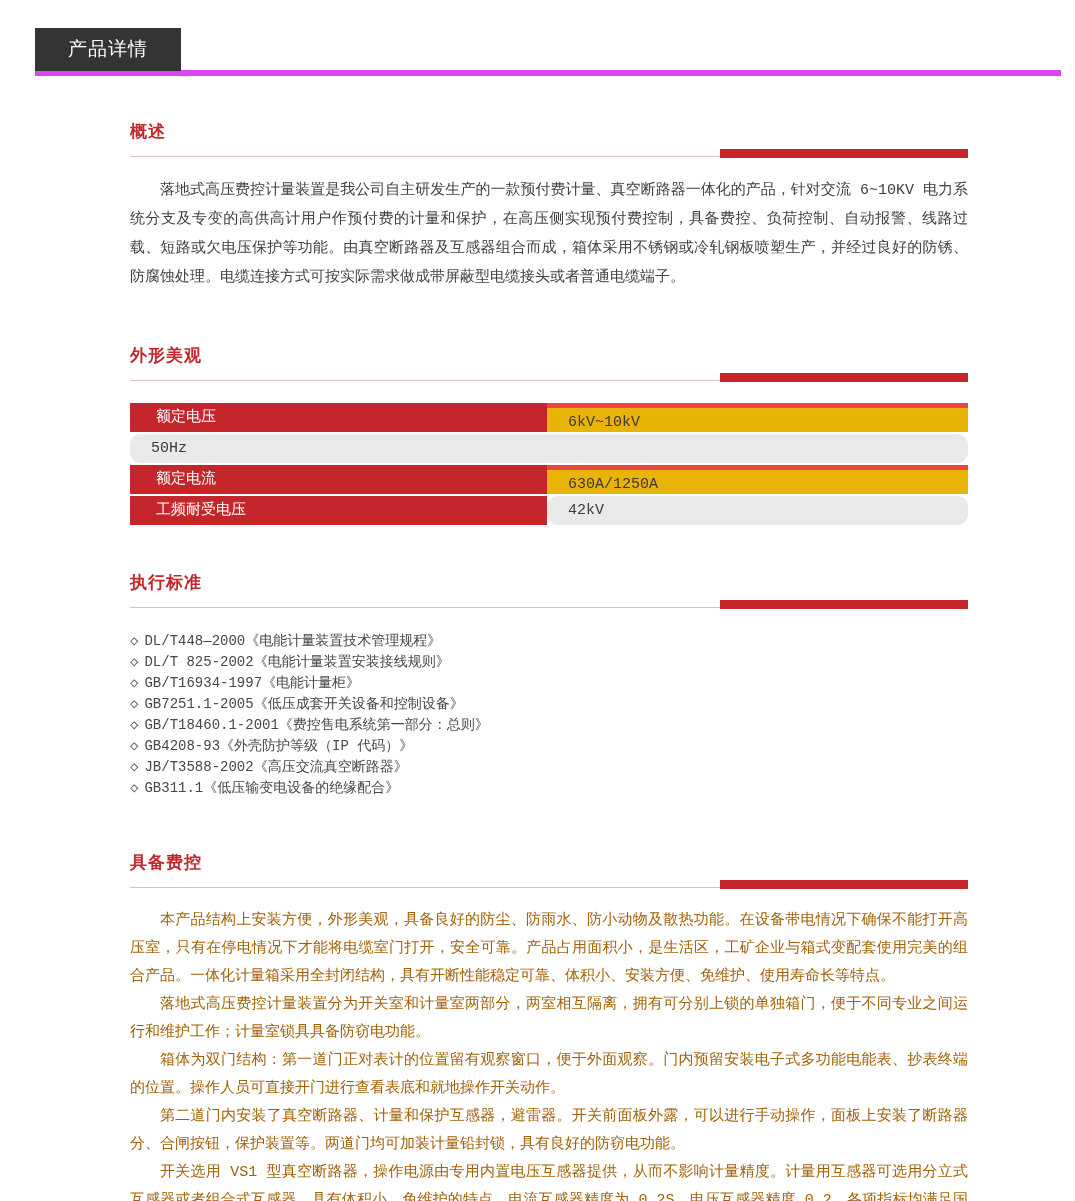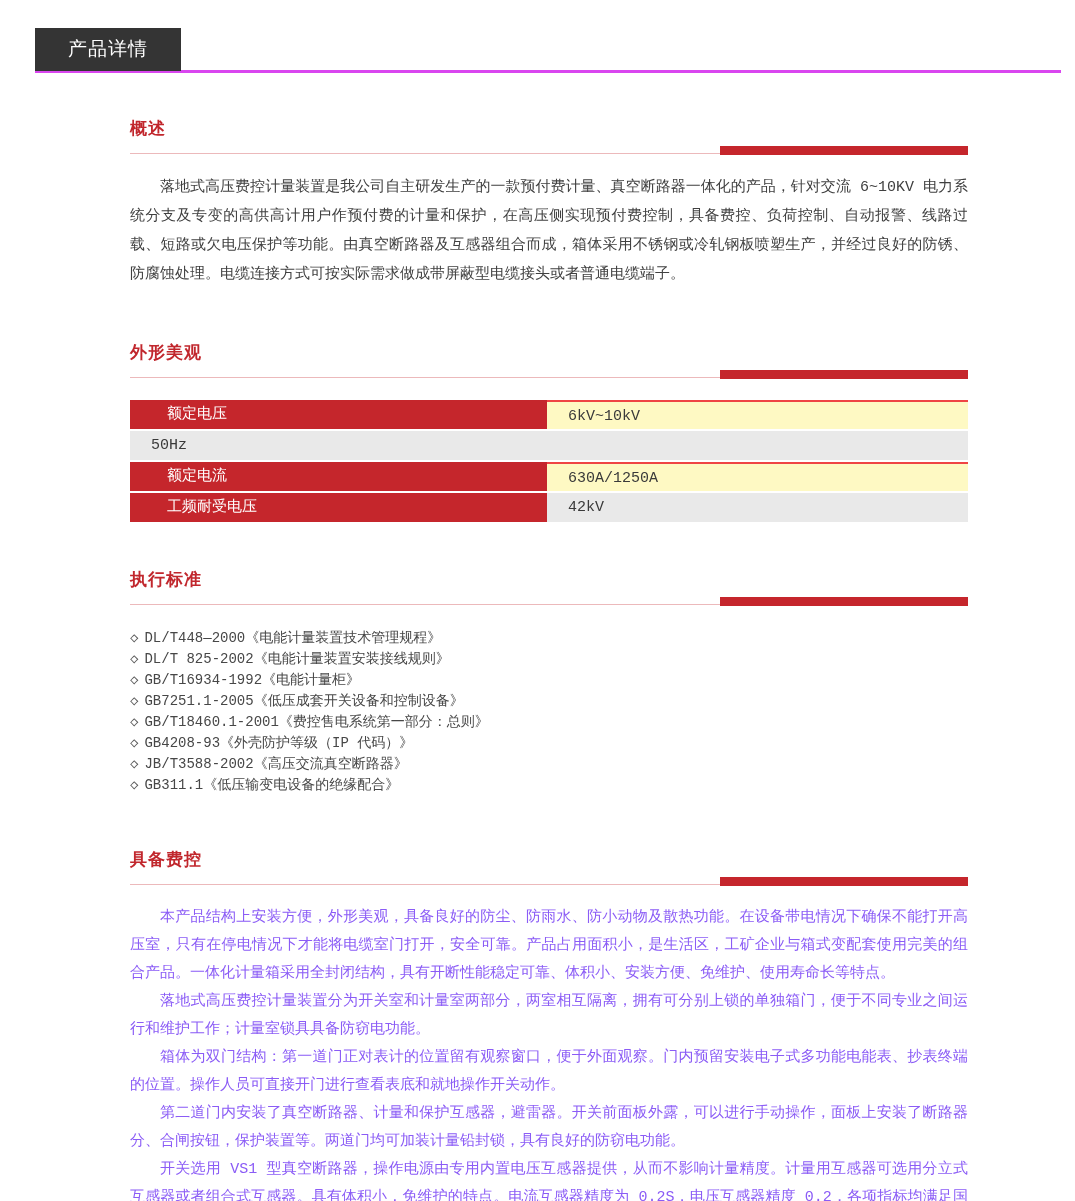--- a/index.html
+++ b/index.html
@@ -4,21 +4,21 @@
 <style>
   html,body{margin:0;padding:0;background:#ffffff;}
   body{
     width:1075px;height:1201px;position:relative;overflow:hidden;
     font-family:"Liberation Sans","DejaVu Sans",sans-serif;
     color:#404040;
   }
   
   .header{
     margin:28px 14px 7px 35px;
-    border-bottom:3px solid #d946ef;
+    border-bottom:6px solid #d946ef;
   }
   .tab{
     display:inline-block;
     background:#343434;
     color:#ffffff;
     font-size:19px;
     letter-spacing:1px;
     padding:8px 33px 9px 33px;
     margin-bottom:-1px;
   }
@@ -49,37 +49,37 @@
   .para{
     margin:18px 0 0 0;
     font-size:15px;
     line-height:29px;
     text-align:justify;
     text-indent:2em;
     color:#404040;
   }
   .para-block p{margin:0;}
   .para-block{margin-top:18px;font-size:15px;line-height:28px;}
-  .para-block p{text-align:justify;text-indent:2em;color:#8b5cf6;}
+  .para-block p{text-align:justify;text-indent:2em;color:#a16207;}
   
   .ptable{margin-top:21px;}
   .trow{display:flex;margin-bottom:2px;}
   .tlabel{
     width:417px;box-sizing:border-box;
     background:#c5262c;color:#ffffff;
     font-size:15px;line-height:29px;height:29px;
-    padding-left:37px;
+    padding-left:26px;
   }
   .tvalue{
     flex:1;box-sizing:border-box;
     font-size:15px;line-height:29px;height:29px;
     padding-left:21px;color:#3a3a3a;
   }
-  .trow.odd .tvalue{background:#fef9c3;border-top:2px solid #ef4444;}
-  .trow.even .tvalue{background:#e9e9e9;}
+  .trow.odd .tvalue{background:#eab308;border-top:5px solid #ef4444;}
+  .trow.even .tvalue{background:#e9e9e9;border-radius:11px;}
   
   .std-list{
     list-style:none;margin:22px 0 0 0;padding:0;
     font-size:14px;line-height:21px;color:#474747;
   }
   .std-list li{white-space:nowrap;}
   .diamond{margin-right:6px;color:#5a5a5a;}
 </style>
 </head>
 <body>
@@ -128,21 +128,21 @@
   <div class="section" style="margin-top:46px;">
     <h2 class="section-title">执行标准</h2>
     <div class="rule">
       <div class="thin"></div>
       <div class="thick"></div>
     </div>
 
     <ul class="std-list">
       <li><span class="diamond">◇</span><span>DL/T448—2000《电能计量装置技术管理规程》</span></li>
       <li><span class="diamond">◇</span><span>DL/T 825-2002《电能计量装置安装接线规则》</span></li>
-      <li><span class="diamond">◇</span><span>GB/T16934-1992《电能计量柜》</span></li>
+      <li><span class="diamond">◇</span><span>GB/T16934-1997《电能计量柜》</span></li>
       <li><span class="diamond">◇</span><span>GB7251.1-2005《低压成套开关设备和控制设备》</span></li>
       <li><span class="diamond">◇</span><span>GB/T18460.1-2001《费控售电系统第一部分：总则》</span></li>
       <li><span class="diamond">◇</span><span>GB4208-93《外壳防护等级（IP 代码）》</span></li>
       <li><span class="diamond">◇</span><span>JB/T3588-2002《高压交流真空断路器》</span></li>
       <li><span class="diamond">◇</span><span>GB311.1《低压输变电设备的绝缘配合》</span></li>
     </ul>
   </div>
 
   <div class="section" style="margin-top:52px;">
     <h2 class="section-title">具备费控</h2>

